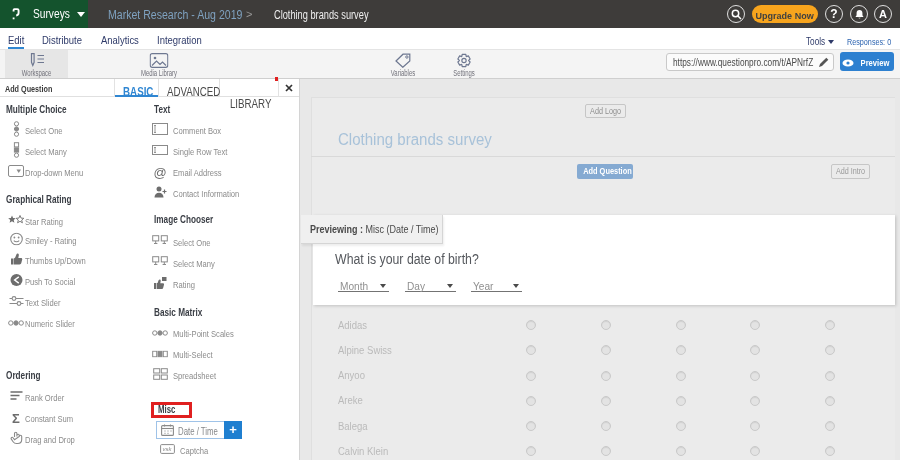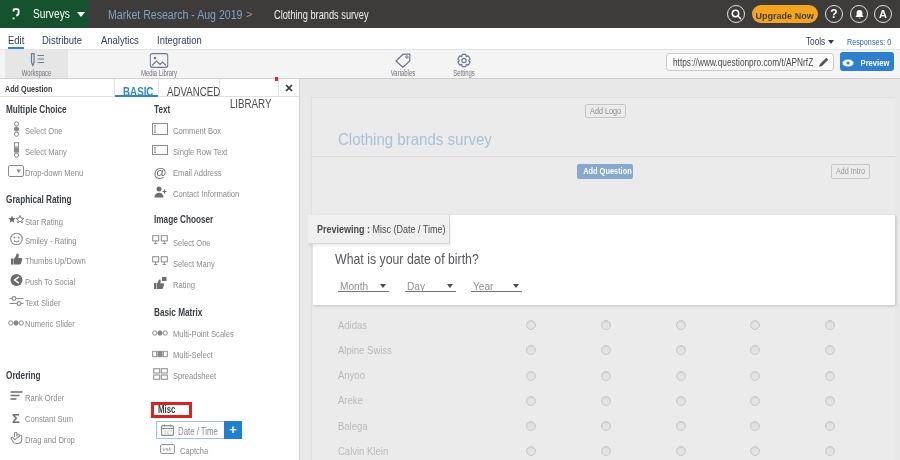--- a/index.html
+++ b/index.html
@@ -69,21 +69,21 @@
 #page{position:absolute;left:11px;top:18px;width:584px;height:363px;background:#ebebeb;border-left:1px solid #dfdfdf;border-top:1px solid #dfdfdf;}
 #addlogo{position:absolute;left:285px;top:25px;width:41px;height:13.5px;border:1px solid #c6c6c6;border-radius:2px;text-align:center;color:#8e8e8e;}
 #addlogo span{font-size:9px;line-height:12px;display:block;transform:scaleX(.8);white-space:nowrap;}
 #title{position:absolute;left:38px;top:52px;font-size:16px;color:#a8c2d9;white-space:nowrap;display:inline-block;transform:scaleX(.94);transform-origin:0 0;}
 #hr1{position:absolute;left:11px;top:77px;width:584px;height:1px;background:#d9d9d9;}
 #addq{position:absolute;left:277px;top:85px;width:56px;height:14.5px;background:#85aad2;border-radius:2px;color:#fff;text-align:center;}
 #addq span{font-size:9.5px;font-weight:bold;line-height:13.5px;display:block;transform:scaleX(.78);white-space:nowrap;}
 #addintro{position:absolute;left:531px;top:85px;width:39px;height:14.5px;border:1px solid #c6c6c6;border-radius:2px;color:#9b9b9b;text-align:center;}
 #addintro span{font-size:9px;line-height:12.5px;display:block;transform:scaleX(.8);white-space:nowrap;}
 #wpanel{position:absolute;left:313px;top:215px;width:582px;height:90px;background:#fff;box-shadow:1px 1px 3px rgba(0,0,0,0.18);}
-#ptab2{position:absolute;left:308px;top:215px;width:142px;height:28.5px;background:#f0f0f0;border-right:1px solid #d5d5d5;border-bottom:1px solid #d5d5d5;box-shadow:1px 2px 2px rgba(0,0,0,0.07);z-index:3;}
+#ptab2{position:absolute;left:301px;top:215px;width:142px;height:28.5px;background:#f0f0f0;border-right:1px solid #d5d5d5;border-bottom:1px solid #d5d5d5;box-shadow:1px 2px 2px rgba(0,0,0,0.07);z-index:3;}
 #ptab2 .t{position:absolute;left:9px;top:9px;font-size:10px;color:#4a4a4a;white-space:nowrap;display:inline-block;transform:scaleX(.9);transform-origin:0 0;}
 #qtext{position:absolute;left:335px;top:250.5px;font-size:14px;color:#55585d;z-index:4;white-space:nowrap;display:inline-block;transform:scaleX(.88);transform-origin:0 0;}
 .sel{position:absolute;top:278px;height:14px;border-bottom:1px solid #737373;z-index:4;}
 .sel .st{position:absolute;left:2px;top:1.5px;font-size:11px;color:#8f8f8f;display:inline-block;transform:scaleX(.92);transform-origin:0 0;}
 .sel .car{position:absolute;right:3px;top:5.5px;width:0;height:0;border-left:3px solid transparent;border-right:3px solid transparent;border-top:4px solid #4a4a4a;}
 .brand{position:absolute;left:338px;font-size:10px;color:#bababa;white-space:nowrap;display:inline-block;transform:scaleX(.95);transform-origin:0 0;}
 .radio{position:absolute;width:10px;height:10px;border-radius:50%;background:#e3e3e3;border:1px solid #c9c9c9;box-shadow:inset 0 1px 1px rgba(0,0,0,0.08);}
 </style>
 </head>
 <body>

